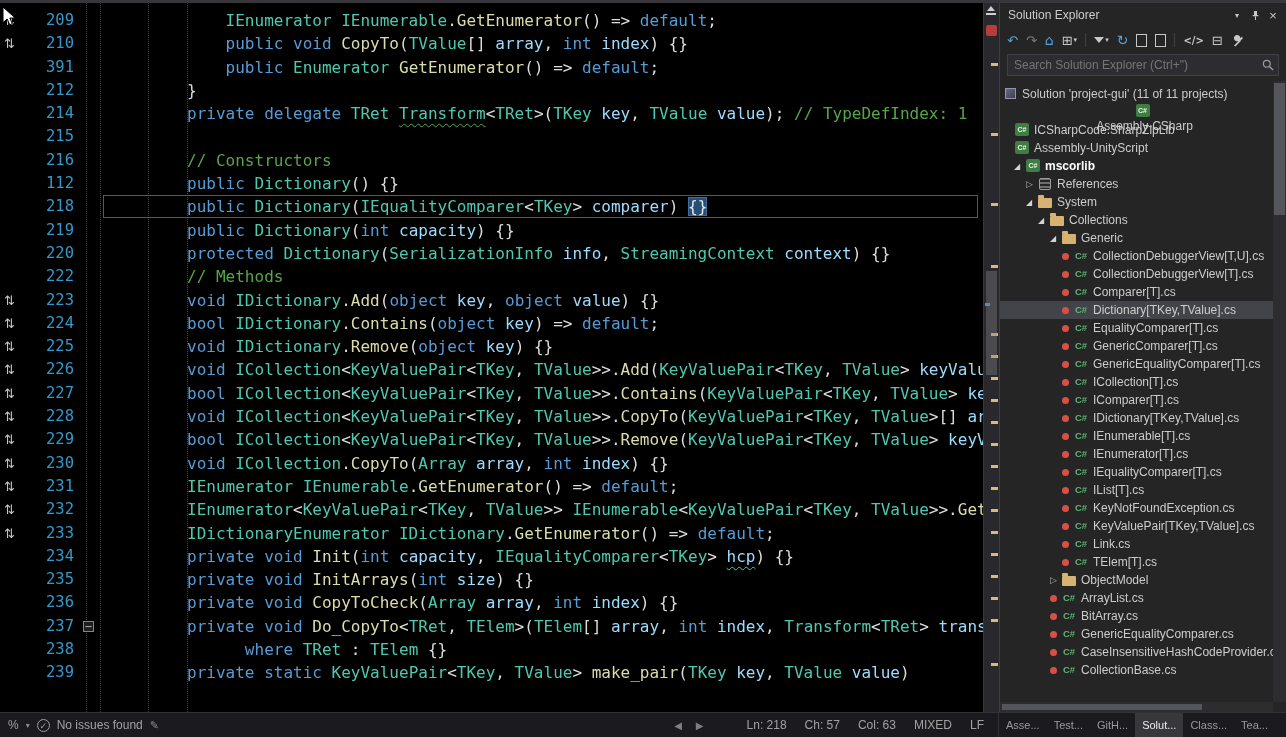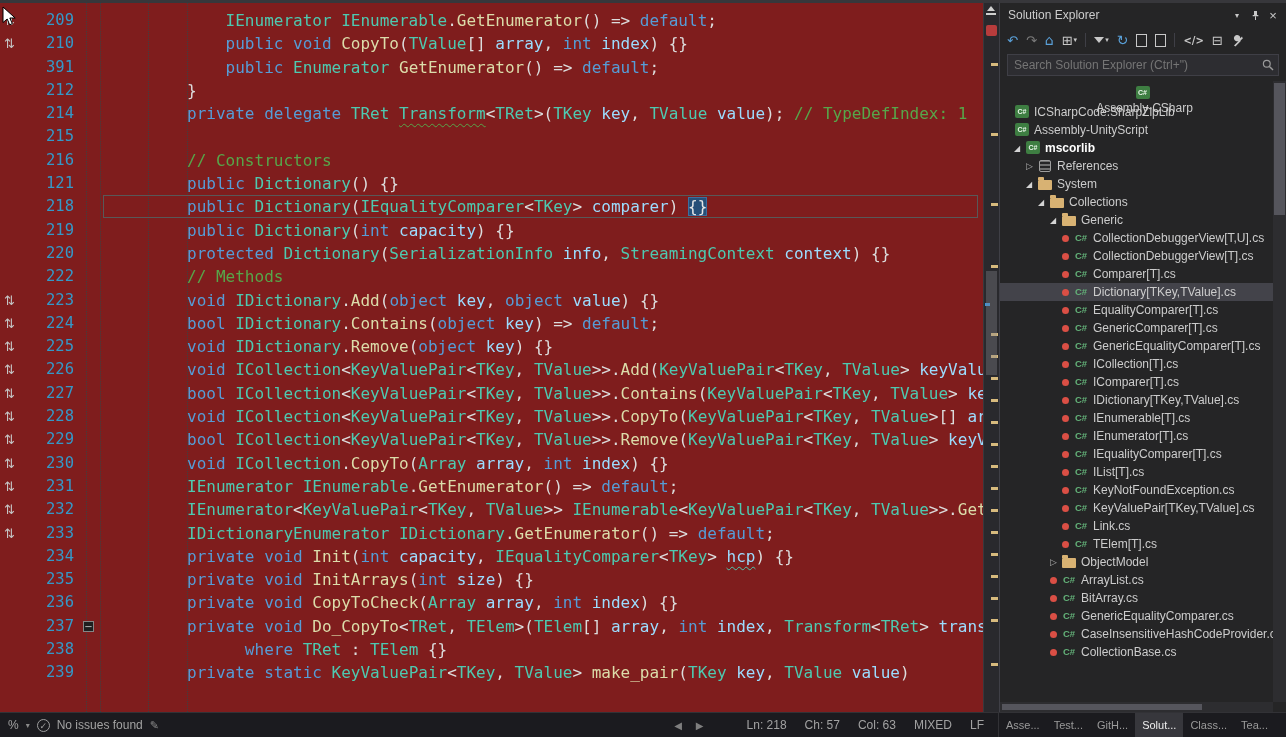--- a/index.html
+++ b/index.html
@@ -1,21 +1,21 @@
 <!DOCTYPE html>
 <html><head>
 <meta charset="utf-8">
 <style>
   html,body{margin:0;padding:0;background:#141416;}
   body{width:1286px;height:737px;overflow:hidden;font-family:"Liberation Sans","DejaVu Sans",sans-serif;}
   .app{position:relative;width:1286px;height:737px;display:flex;flex-direction:column;box-sizing:border-box;border-top:3px solid #37373B;background:#1E1E1E;}
   .main{display:flex;flex:1;min-height:0;}
 
   
-  .editor{position:relative;width:983px;flex:0 0 983px;overflow:hidden;background:#7f1d1d;}
+  .editor{position:relative;width:983px;flex:0 0 983px;overflow:hidden;background:#000000;}
   .guide{position:absolute;top:0;bottom:0;width:0;border-left:1px dotted #3F3F3F;z-index:0;}
   #code-lines{position:absolute;top:6px;left:0;right:0;z-index:1;}
   .code-row{position:relative;height:23.3px;line-height:23.3px;white-space:pre;
     font-family:"DejaVu Sans Mono","Liberation Mono",monospace;font-size:16px;color:#DCDCDC;}
   .code-row.cur::after{content:"";position:absolute;left:103px;right:5px;top:0;bottom:1px;border:1px solid #585858;pointer-events:none;}
   .gut-ico{position:absolute;left:4px;top:0;font-family:"DejaVu Sans",sans-serif;font-size:13px;color:#C5C5C5;}
   .lnum{position:absolute;left:24px;width:50px;text-align:right;color:#3498C8;font-size:15.5px;}
   .fold-box{position:absolute;left:83px;top:6px;width:11px;height:11px;box-sizing:border-box;border:1px solid #858585;
     background:#1E1E1E;color:#C8C8C8;font-size:10px;line-height:9px;text-align:center;font-family:"DejaVu Sans",sans-serif;z-index:2;}
   .codetext{position:absolute;left:110px;top:0;}
@@ -100,21 +100,21 @@
       <div class="guide" style="left:148px;"></div>
       <div class="guide" style="left:187px;"></div>
       <div id="code-lines">
           <div class="code-row"><span class="gut-ico">⇅</span><span class="lnum">209</span><span class="codetext">            <span class="tk-ty">IEnumerator </span><span class="tk-ty">IEnumerable</span><span class="tk-pu">.</span><span class="tk-me">GetEnumerator</span><span class="tk-pu">() =&gt; </span><span class="tk-kw">default</span><span class="tk-pu">;</span></span></div>
           <div class="code-row"><span class="gut-ico">⇅</span><span class="lnum">210</span><span class="codetext">            <span class="tk-kw">public void </span><span class="tk-me">CopyTo</span><span class="tk-pu">(</span><span class="tk-ty">TValue</span><span class="tk-pu">[] </span><span class="tk-pa">array</span><span class="tk-pu">, </span><span class="tk-kw">int </span><span class="tk-pa">index</span><span class="tk-pu">) {}</span></span></div>
           <div class="code-row"><span class="lnum">391</span><span class="codetext">            <span class="tk-kw">public </span><span class="tk-ty">Enumerator </span><span class="tk-me">GetEnumerator</span><span class="tk-pu">() =&gt; </span><span class="tk-kw">default</span><span class="tk-pu">;</span></span></div>
           <div class="code-row"><span class="lnum">212</span><span class="codetext">        <span class="tk-pu">}</span></span></div>
           <div class="code-row"><span class="lnum">214</span><span class="codetext">        <span class="tk-kw">private delegate </span><span class="tk-ty">TRet </span><span class="tk-tysq">Transform</span><span class="tk-pu">&lt;</span><span class="tk-ty">TRet</span><span class="tk-pu">&gt;(</span><span class="tk-ty">TKey </span><span class="tk-pa">key</span><span class="tk-pu">, </span><span class="tk-ty">TValue </span><span class="tk-pa">value</span><span class="tk-pu">); </span><span class="tk-co">// TypeDefIndex: 1</span></span></div>
           <div class="code-row"><span class="lnum">215</span><span class="codetext"></span></div>
           <div class="code-row"><span class="lnum">216</span><span class="codetext">        <span class="tk-co">// Constructors</span></span></div>
-          <div class="code-row"><span class="lnum">121</span><span class="codetext">        <span class="tk-kw">public </span><span class="tk-ty">Dictionary</span><span class="tk-pu">() {}</span></span></div>
+          <div class="code-row"><span class="lnum">112</span><span class="codetext">        <span class="tk-kw">public </span><span class="tk-ty">Dictionary</span><span class="tk-pu">() {}</span></span></div>
           <div class="code-row cur"><span class="lnum">218</span><span class="codetext">        <span class="tk-kw">public </span><span class="tk-ty">Dictionary</span><span class="tk-pu">(</span><span class="tk-ty">IEqualityComparer</span><span class="tk-pu">&lt;</span><span class="tk-ty">TKey</span><span class="tk-pu">&gt; </span><span class="tk-pa">comparer</span><span class="tk-pu">) </span><span class="tk-hl">{}</span></span></div>
           <div class="code-row"><span class="lnum">219</span><span class="codetext">        <span class="tk-kw">public </span><span class="tk-ty">Dictionary</span><span class="tk-pu">(</span><span class="tk-kw">int </span><span class="tk-pa">capacity</span><span class="tk-pu">) {}</span></span></div>
           <div class="code-row"><span class="lnum">220</span><span class="codetext">        <span class="tk-kw">protected </span><span class="tk-ty">Dictionary</span><span class="tk-pu">(</span><span class="tk-ty">SerializationInfo </span><span class="tk-pa">info</span><span class="tk-pu">, </span><span class="tk-ty">StreamingContext </span><span class="tk-pa">context</span><span class="tk-pu">) {}</span></span></div>
           <div class="code-row"><span class="lnum">222</span><span class="codetext">        <span class="tk-co">// Methods</span></span></div>
           <div class="code-row"><span class="gut-ico">⇅</span><span class="lnum">223</span><span class="codetext">        <span class="tk-kw">void </span><span class="tk-ty">IDictionary</span><span class="tk-pu">.</span><span class="tk-me">Add</span><span class="tk-pu">(</span><span class="tk-kw">object </span><span class="tk-pa">key</span><span class="tk-pu">, </span><span class="tk-kw">object </span><span class="tk-pa">value</span><span class="tk-pu">) {}</span></span></div>
           <div class="code-row"><span class="gut-ico">⇅</span><span class="lnum">224</span><span class="codetext">        <span class="tk-kw">bool </span><span class="tk-ty">IDictionary</span><span class="tk-pu">.</span><span class="tk-me">Contains</span><span class="tk-pu">(</span><span class="tk-kw">object </span><span class="tk-pa">key</span><span class="tk-pu">) =&gt; </span><span class="tk-kw">default</span><span class="tk-pu">;</span></span></div>
           <div class="code-row"><span class="gut-ico">⇅</span><span class="lnum">225</span><span class="codetext">        <span class="tk-kw">void </span><span class="tk-ty">IDictionary</span><span class="tk-pu">.</span><span class="tk-me">Remove</span><span class="tk-pu">(</span><span class="tk-kw">object </span><span class="tk-pa">key</span><span class="tk-pu">) {}</span></span></div>
           <div class="code-row"><span class="gut-ico">⇅</span><span class="lnum">226</span><span class="codetext">        <span class="tk-kw">void </span><span class="tk-ty">ICollection</span><span class="tk-pu">&lt;</span><span class="tk-ty">KeyValuePair</span><span class="tk-pu">&lt;</span><span class="tk-ty">TKey</span><span class="tk-pu">, </span><span class="tk-ty">TValue</span><span class="tk-pu">&gt;&gt;.</span><span class="tk-me">Add</span><span class="tk-pu">(</span><span class="tk-ty">KeyValuePair</span><span class="tk-pu">&lt;</span><span class="tk-ty">TKey</span><span class="tk-pu">, </span><span class="tk-ty">TValue</span><span class="tk-pu">&gt; </span><span class="tk-pa">keyValuePair</span></span></div>
           <div class="code-row"><span class="gut-ico">⇅</span><span class="lnum">227</span><span class="codetext">        <span class="tk-kw">bool </span><span class="tk-ty">ICollection</span><span class="tk-pu">&lt;</span><span class="tk-ty">KeyValuePair</span><span class="tk-pu">&lt;</span><span class="tk-ty">TKey</span><span class="tk-pu">, </span><span class="tk-ty">TValue</span><span class="tk-pu">&gt;&gt;.</span><span class="tk-me">Contains</span><span class="tk-pu">(</span><span class="tk-ty">KeyValuePair</span><span class="tk-pu">&lt;</span><span class="tk-ty">TKey</span><span class="tk-pu">, </span><span class="tk-ty">TValue</span><span class="tk-pu">&gt; </span><span class="tk-pa">keyValuePair</span></span></div>
           <div class="code-row"><span class="gut-ico">⇅</span><span class="lnum">228</span><span class="codetext">        <span class="tk-kw">void </span><span class="tk-ty">ICollection</span><span class="tk-pu">&lt;</span><span class="tk-ty">KeyValuePair</span><span class="tk-pu">&lt;</span><span class="tk-ty">TKey</span><span class="tk-pu">, </span><span class="tk-ty">TValue</span><span class="tk-pu">&gt;&gt;.</span><span class="tk-me">CopyTo</span><span class="tk-pu">(</span><span class="tk-ty">KeyValuePair</span><span class="tk-pu">&lt;</span><span class="tk-ty">TKey</span><span class="tk-pu">, </span><span class="tk-ty">TValue</span><span class="tk-pu">&gt;[] </span><span class="tk-pa">array</span></span></div>
@@ -208,20 +208,26 @@
         <input type="text" placeholder="Search Solution Explorer (Ctrl+&quot;)" style="">
         <span class="mag">
           <svg width="12" height="12" viewBox="0 0 12 12">
               <circle cx="4.8" cy="4.8" r="3.4" fill="none" stroke="#9A9A9A" stroke-width="1.2"></circle>
               <line x1="7.4" y1="7.4" x2="11" y2="11" stroke="#9A9A9A" stroke-width="1.4"></line>
             </svg>
         </span>
       </div>
       <div class="tree-area">
         <div class="tree" id="tree">
+            <div class="trow" style="padding-left: 2px;">
+              <span class="ic">
+                <span class="ic-sol" style="display: block;"></span>
+              </span>
+              <span class="lbl">Solution 'project-gui' (11 of 11 projects)</span>
+            </div>
             <div class="trow" style="padding-left: 14px; flex-direction: column;">
               <span class="ic">
                 <span class="ic-proj" style="display: block;">C#</span>
               </span>
               <span class="lbl">Assembly-CSharp</span>
             </div>
             <div class="trow" style="padding-left: 14px;">
               <span class="ic">
                 <span class="ic-proj" style="display: block;">C#</span>
               </span>

